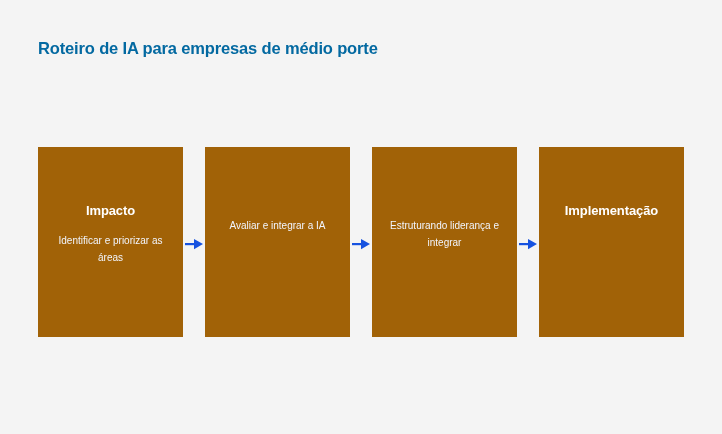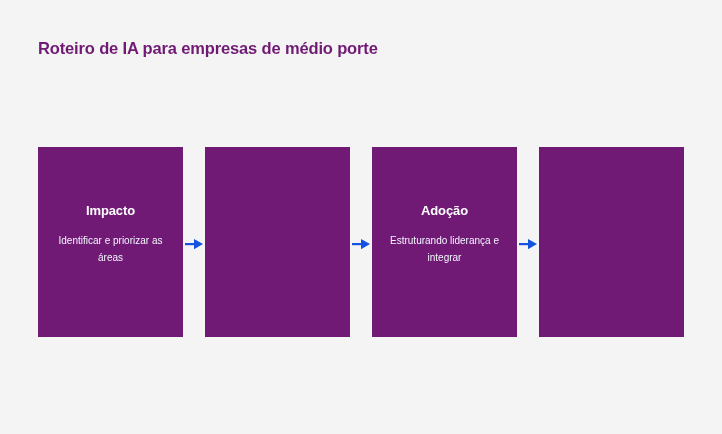--- a/index.html
+++ b/index.html
@@ -22,40 +22,40 @@
     height: 434px;
     box-sizing: border-box;
   }
 
   .page-title {
     position: absolute;
     left: 38px;
     top: 39px;
     font-size: 16.5px;
     font-weight: bold;
-    color: #701a75;
+    color: #0369a1;
     letter-spacing: -0.15px;
     white-space: nowrap;
   }
 
   .flow {
     position: absolute;
     left: 38px;
     top: 147px;
     width: 646px;
     height: 190px;
     display: flex;
     flex-direction: row;
     align-items: stretch;
   }
 
   .step-card {
     width: 145px;
     flex: 0 0 145px;
-    background: #701a75;
+    background: #a16207;
     display: flex;
     flex-direction: column;
     align-items: center;
     justify-content: flex-start;
     box-sizing: border-box;
     padding-top: 56px;
   }
 
   .step-heading {
     color: #ffffff;
@@ -112,42 +112,43 @@
     <div class="connector">
       <span class="arrow-icon">
         <svg width="18" height="12" viewBox="0 0 18 12" xmlns="http://www.w3.org/2000/svg">
           <rect x="0" y="5" width="11" height="2.2" fill="#1652e0"></rect>
           <polygon points="9,1 18,6.1 9,11.2" fill="#1652e0"></polygon>
         </svg>
       </span>
     </div>
 
     <div class="step-card">
+      <div class="step-desc">Avaliar e integrar a IA</div>
     </div>
 
     <div class="connector">
       <span class="arrow-icon">
         <svg width="18" height="12" viewBox="0 0 18 12" xmlns="http://www.w3.org/2000/svg">
           <rect x="0" y="5" width="11" height="2.2" fill="#1652e0"></rect>
           <polygon points="9,1 18,6.1 9,11.2" fill="#1652e0"></polygon>
         </svg>
       </span>
     </div>
 
     <div class="step-card">
-      <div class="step-heading">Adoção</div>
       <div class="step-desc">Estruturando liderança e integrar</div>
     </div>
 
     <div class="connector">
       <span class="arrow-icon">
         <svg width="18" height="12" viewBox="0 0 18 12" xmlns="http://www.w3.org/2000/svg">
           <rect x="0" y="5" width="11" height="2.2" fill="#1652e0"></rect>
           <polygon points="9,1 18,6.1 9,11.2" fill="#1652e0"></polygon>
         </svg>
       </span>
     </div>
 
     <div class="step-card">
+      <div class="step-heading">Implementação</div>
     </div>
 
   </div>
 </div>
 
 </body></html>

